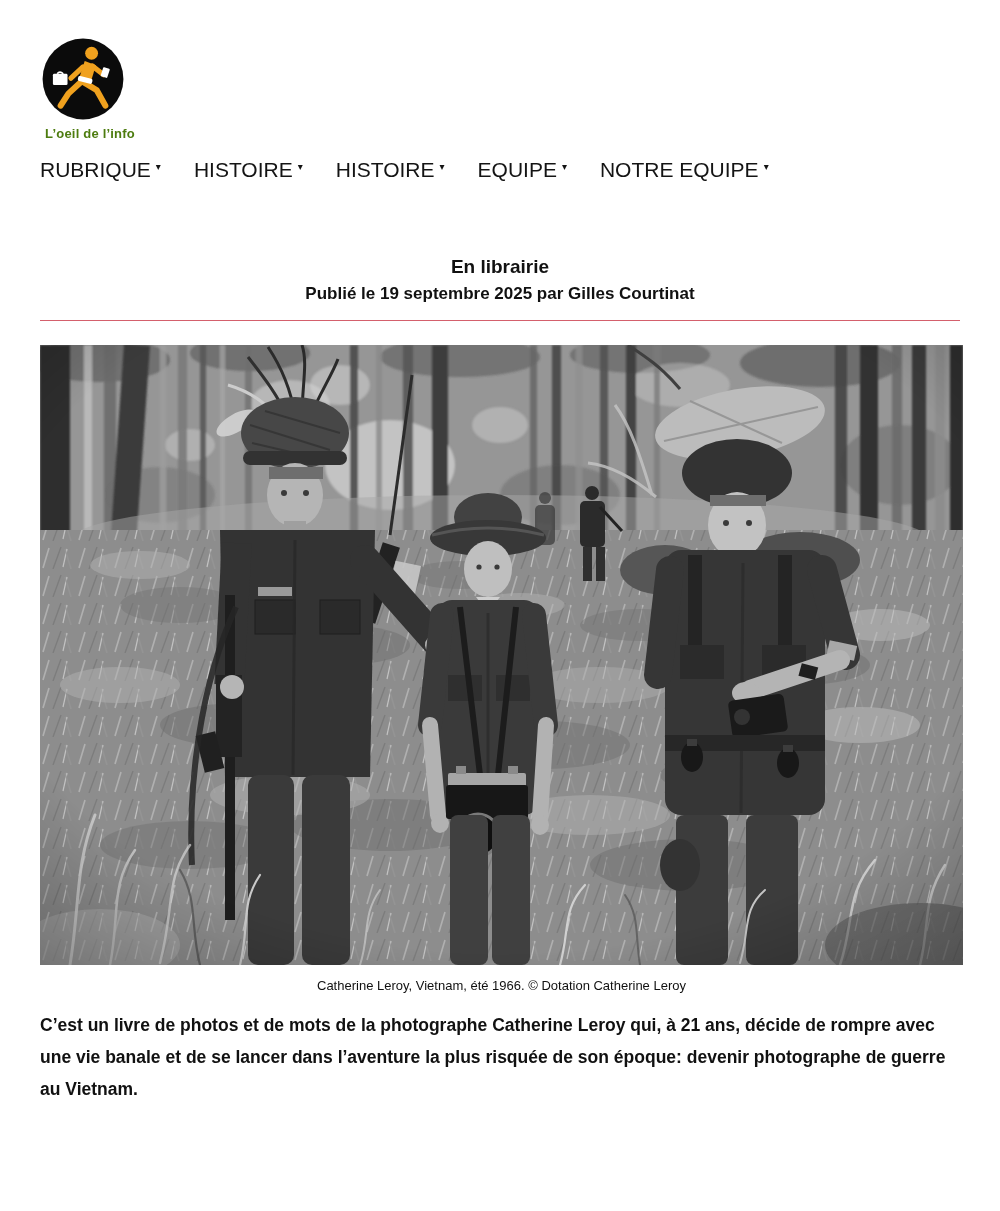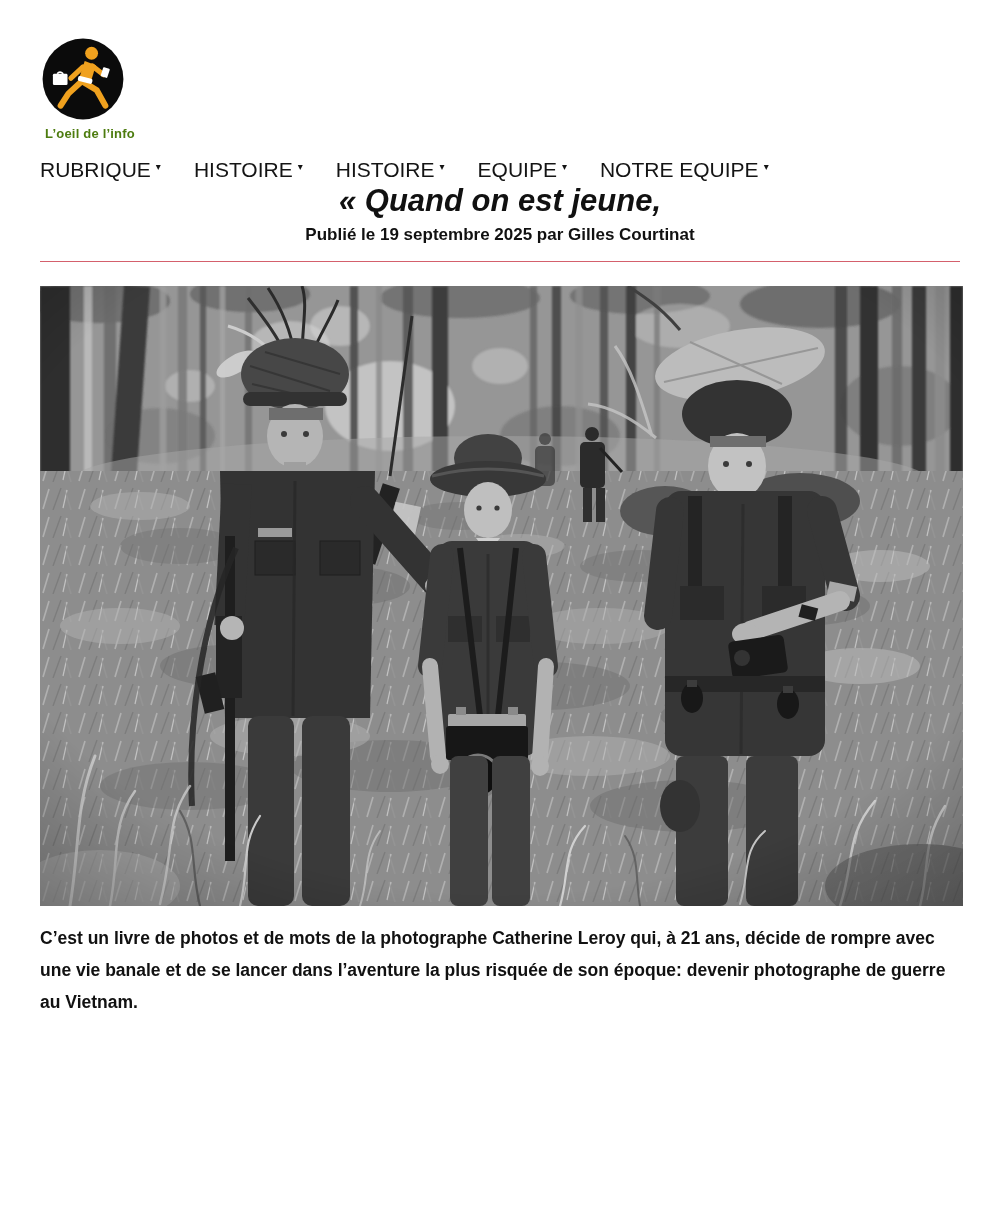--- a/index.html
+++ b/index.html
@@ -63,21 +63,21 @@
   <nav class="main-nav">
     <a class="nav-item"><span>RUBRIQUE</span><span class="caret">▾</span></a>
     <a class="nav-item"><span>HISTOIRE</span><span class="caret">▾</span></a>
     <a class="nav-item"><span>HISTOIRE</span><span class="caret">▾</span></a>
     <a class="nav-item"><span>EQUIPE</span><span class="caret">▾</span></a>
     <a class="nav-item"><span>NOTRE EQUIPE</span><span class="caret">▾</span></a>
   </nav>
 </header>
 
 <main>
-  <div class="subtitle">« Quand on est jeune,</div>
+  <div class="kicker">En librairie</div>
   <div class="byline">Publié le 19 septembre 2025 par Gilles Courtinat</div>
   <hr class="divider">
 
   <figure class="figure">
     <svg class="photo" viewBox="0 0 923 620" preserveAspectRatio="none" role="img">
       <defs>
         <pattern id="grassP" width="36" height="28" patternUnits="userSpaceOnUse">
           <path d="M3,27 l6,-20" stroke="#b9b9b9" stroke-width="1.6" fill="none"></path>
           <path d="M13,28 l8,-22" stroke="#787878" stroke-width="1.4" fill="none"></path>
           <path d="M23,26 l4,-18" stroke="#cfcfcf" stroke-width="1.2" fill="none"></path>
@@ -290,16 +290,17 @@
         <path d="M520,620 C530,585 522,565 545,540" stroke="#d0d0d0" stroke-width="2.2"></path>
         <path d="M700,618 C710,585 702,565 725,545" stroke="#c4c4c4" stroke-width="2"></path>
         <path d="M800,620 C815,575 805,550 835,515" stroke="#cfcfcf" stroke-width="2.5"></path>
         <path d="M880,620 C890,580 882,555 905,520" stroke="#c8c8c8" stroke-width="2.5"></path>
         <path d="M160,620 C150,580 158,555 140,525" stroke="#555" stroke-width="2.2" opacity=".8"></path>
         <path d="M600,620 C595,590 600,572 585,550" stroke="#5a5a5a" stroke-width="2" opacity=".8"></path>
       </g>
       <ellipse cx="880" cy="600" rx="95" ry="42" fill="#4f4f4f" opacity=".5"></ellipse>
       <rect width="923" height="620" fill="url(#vin)"></rect>
     </svg>
+    <figcaption class="caption">Catherine Leroy, Vietnam, été 1966. © Dotation Catherine Leroy</figcaption>
   </figure>
 
   <p class="body-text">C’est un livre de photos et de mots de la photographe Catherine Leroy qui, à 21 ans, décide de rompre avec une vie banale et de se lancer dans l’aventure la plus risquée de son époque: devenir photographe de guerre au Vietnam.</p>
 </main>
 
 </body></html>

